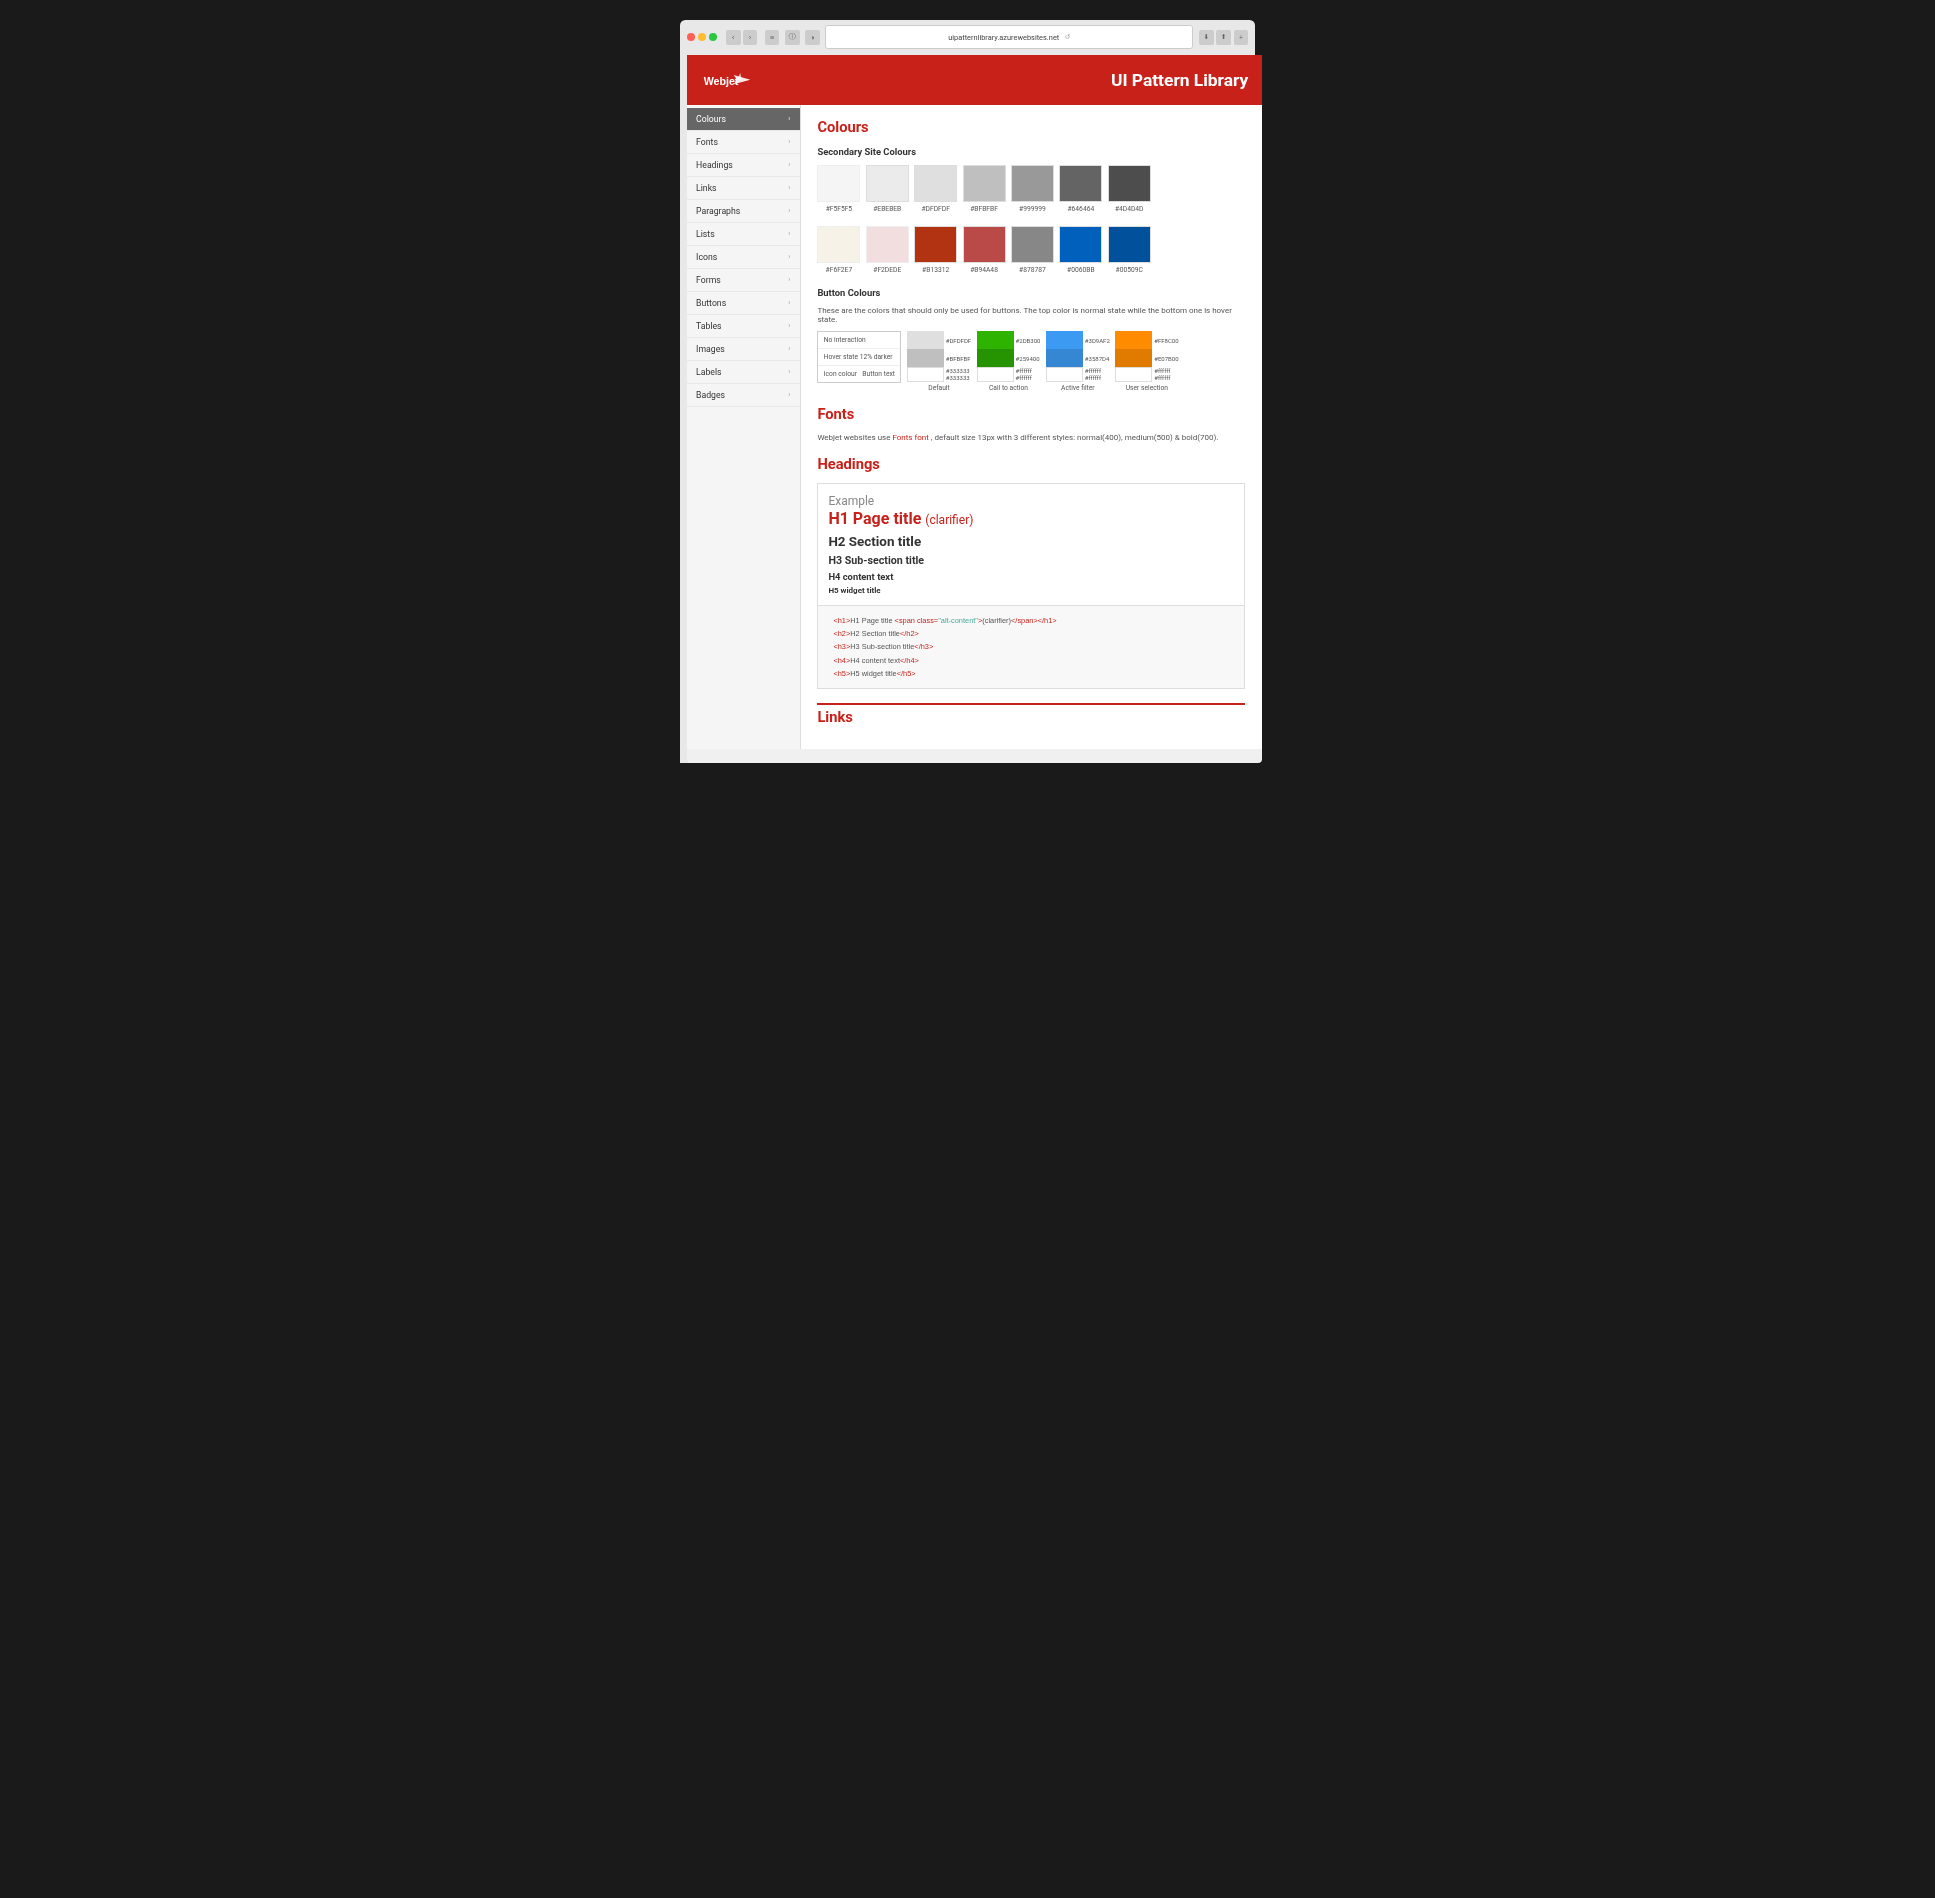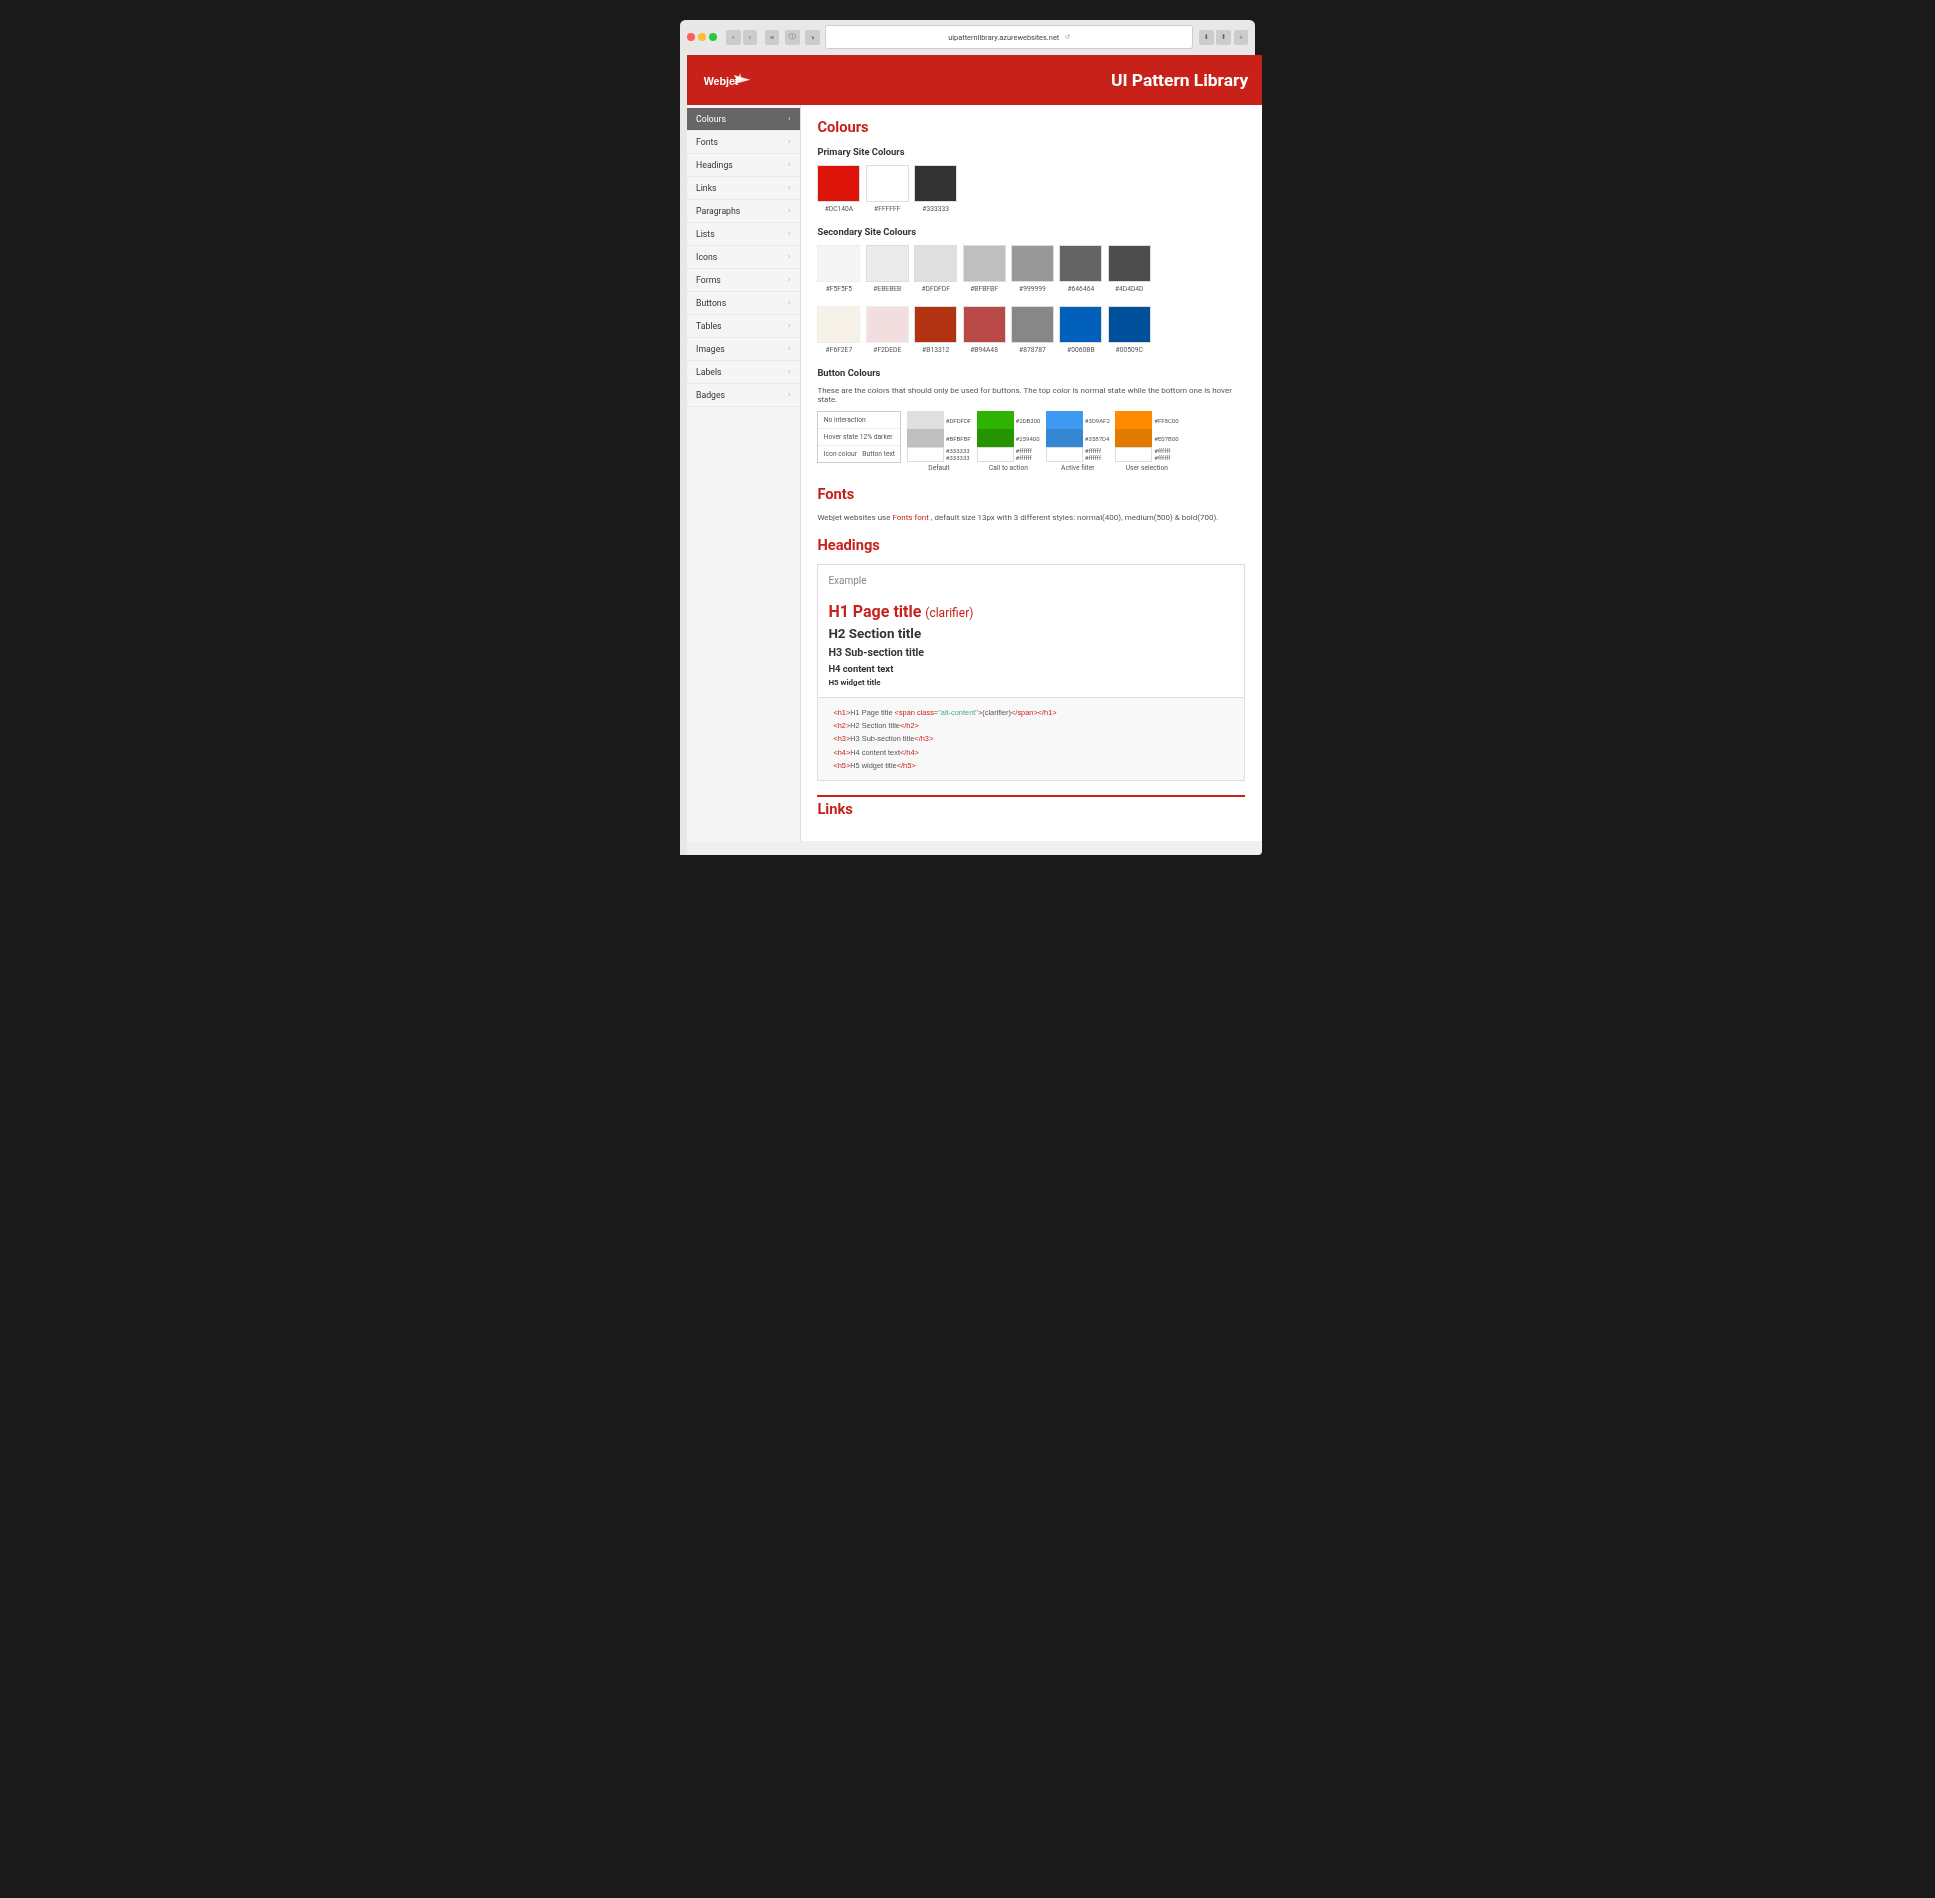--- a/index.html
+++ b/index.html
@@ -199,23 +199,23 @@
     .fonts-desc a { color: #c8211a; text-decoration: none; }
 
     
     .headings-section { margin-top: 13.4px; }
     .example-box {
       border: 0.7px solid #ddd;
       padding: 10px;
       margin-bottom: 0;
     }
     .example-label {
-      font-size: 10px;
+      font-size: 12px;
       color: #888;
-      margin-bottom: 16px;
+      margin-bottom: 1px;
     }
     .h1-example { font-size: 16px; font-weight: bold; color: #333; margin-bottom: 5.4px; }
     .h1-example .clarifier { color: #c8211a; font-weight: normal; font-size: 12px; }
     .h2-example { font-size: 13.4px; font-weight: bold; color: #333; margin-bottom: 5.4px; }
     .h3-example { font-size: 10.7px; font-weight: bold; color: #333; margin-bottom: 4px; }
     .h4-example { font-size: 9.4px; font-weight: bold; color: #333; margin-bottom: 3.3px; }
     .h5-example { font-size: 8px; font-weight: bold; color: #333; }
 
     .code-box {
       background: #f8f8f8;
@@ -398,37 +398,20 @@
         <div class="sidebar-item">
           <span>Badges</span>
           <span class="chevron">›</span>
         </div>
       </aside>
 
       <main class="content-area">
 
         <h2 class="section-title">Colours</h2>
 
-        <div>
-          <div class="subsection-title">Primary Site Colours</div>
-          <div class="colour-grid">
-            <div class="colour-swatch">
-              <div class="swatch-box" style="background:#DC140A;"></div>
-              <div class="swatch-label">#DC140A</div>
-            </div>
-            <div class="colour-swatch">
-              <div class="swatch-box" style="background:#FFFFFF; border:0.7px solid #ddd;"></div>
-              <div class="swatch-label">#FFFFFF</div>
-            </div>
-            <div class="colour-swatch">
-              <div class="swatch-box" style="background:#333333;"></div>
-              <div class="swatch-label">#333333</div>
-            </div>
-          </div>
-        </div>
 
         <div>
           <div class="subsection-title">Secondary Site Colours</div>
           <div class="colour-grid">
             <div class="colour-swatch">
               <div class="swatch-box" style="background:#F5F5F5; border:0.7px solid #eee;"></div>
               <div class="swatch-label">#F5F5F5</div>
             </div>
             <div class="colour-swatch">
               <div class="swatch-box" style="background:#EBEBEB; border:0.7px solid #ddd;"></div>

